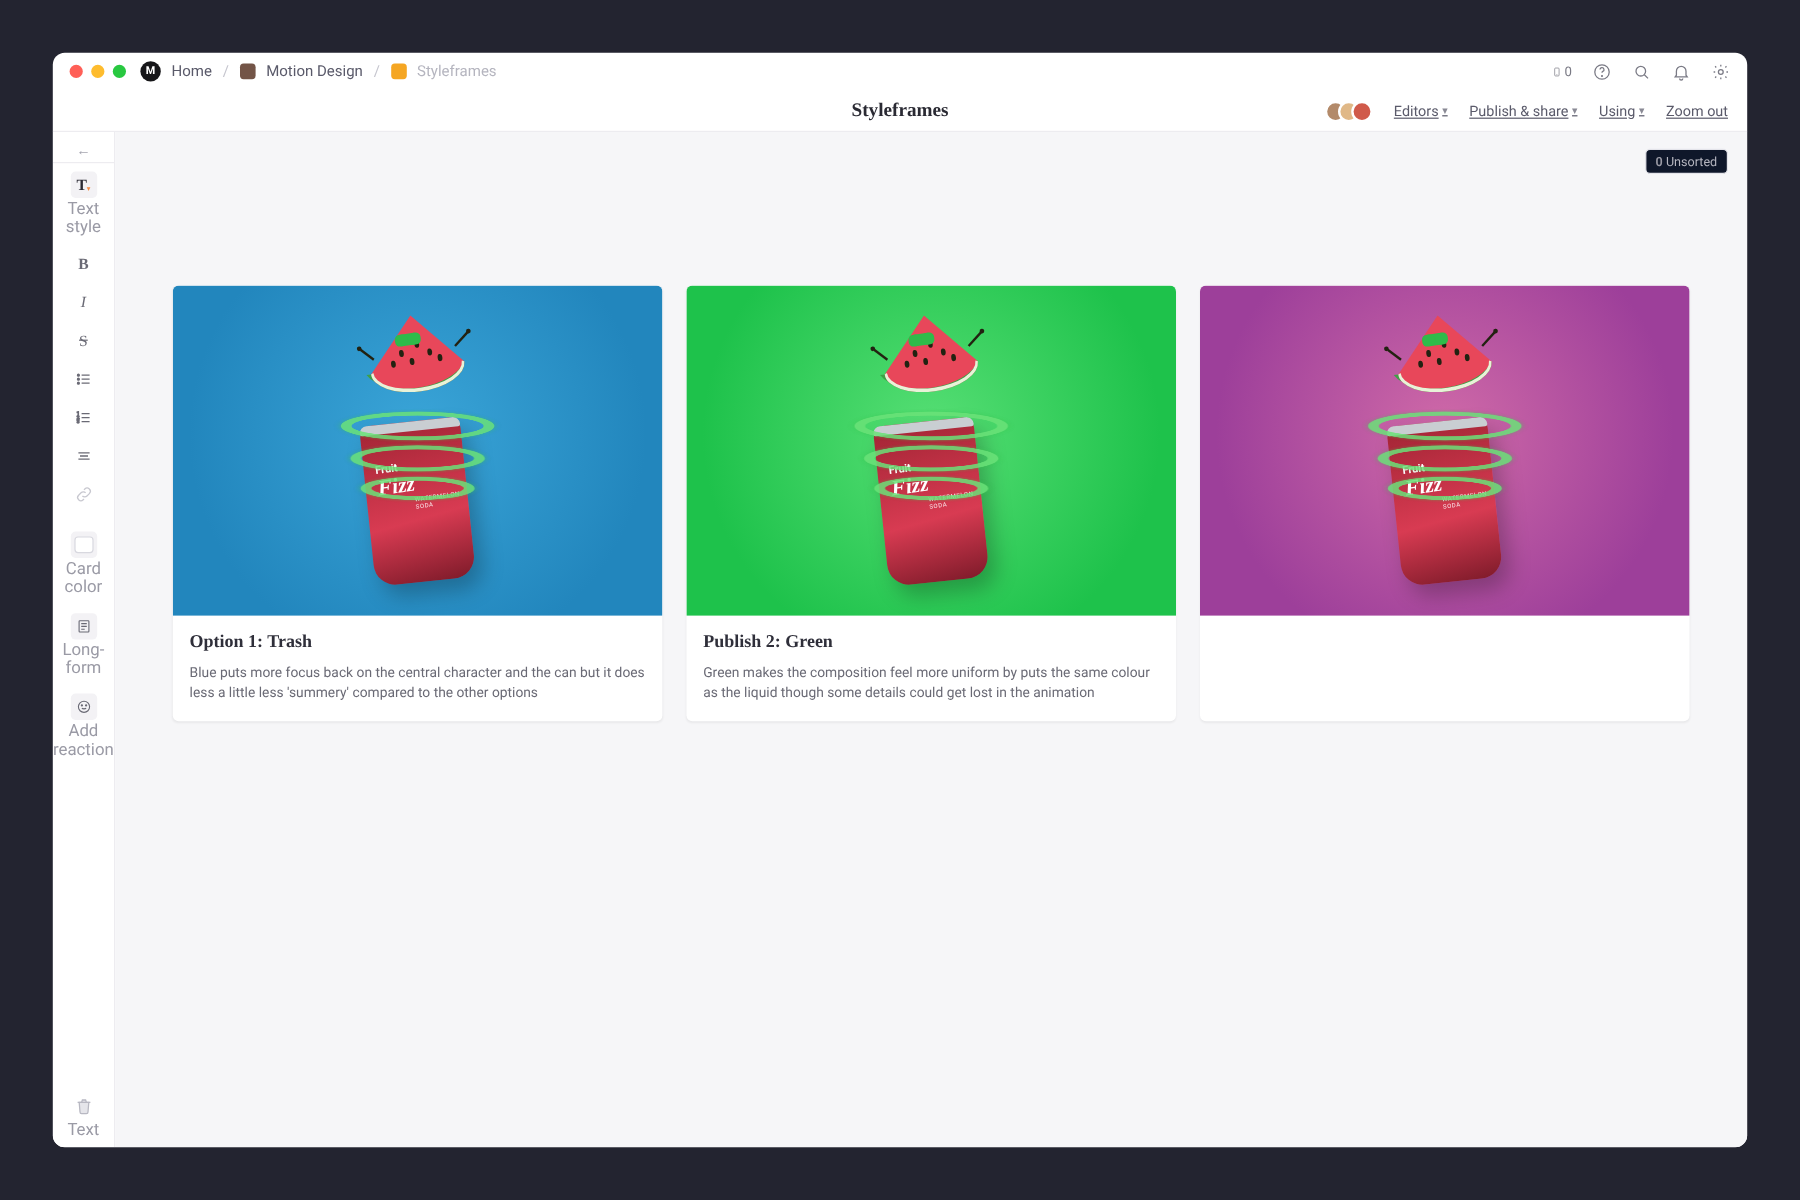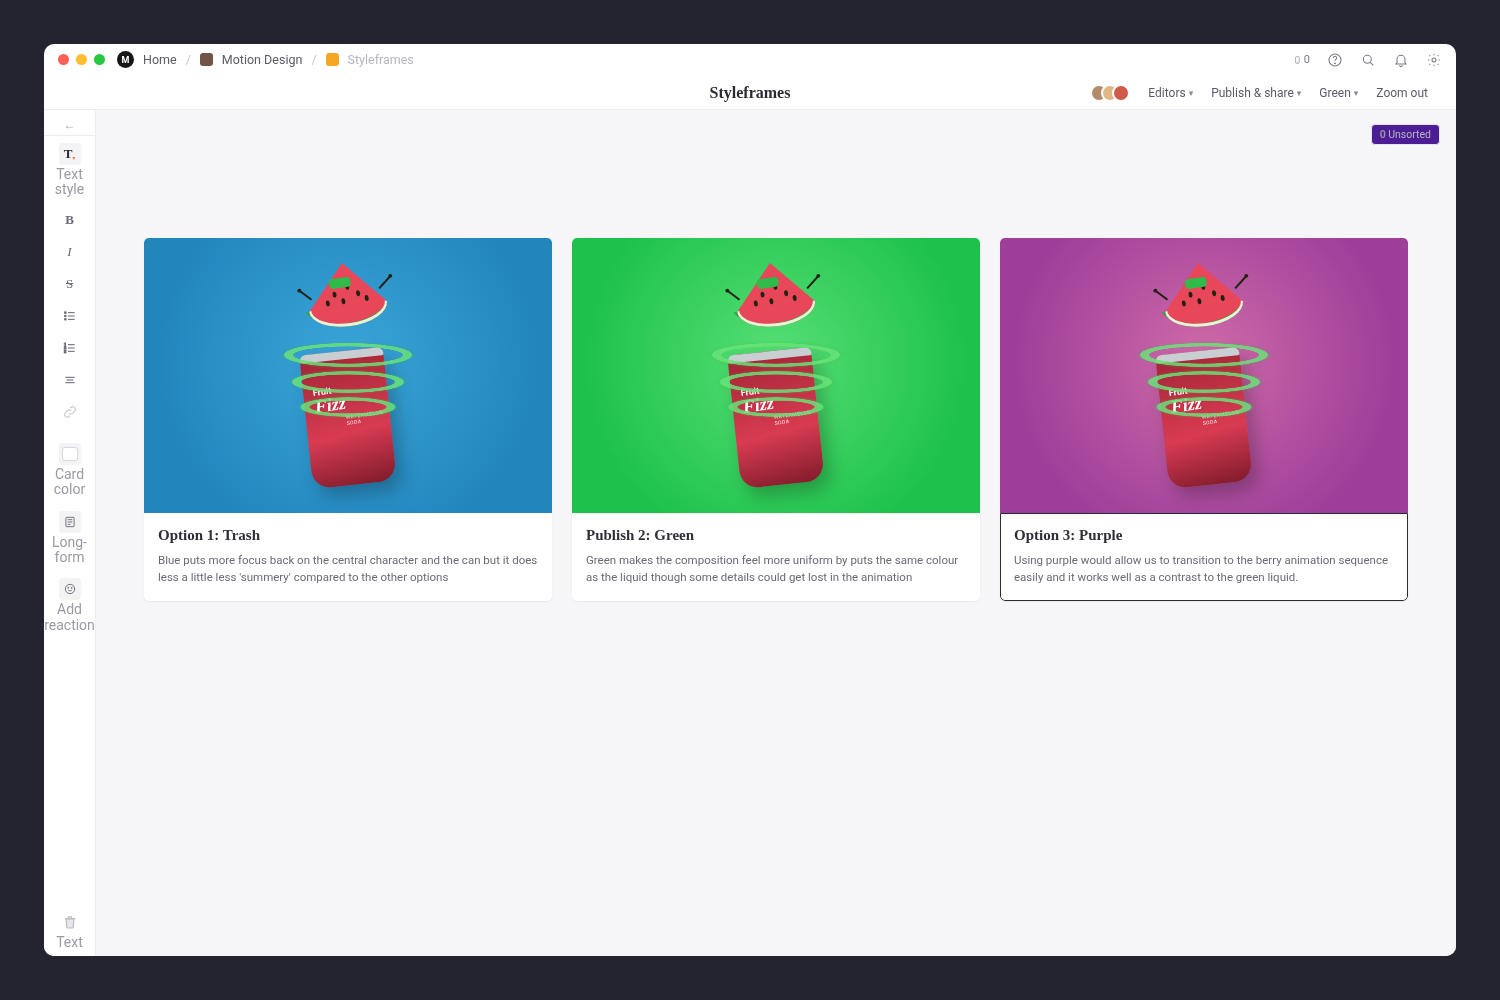--- a/index.html
+++ b/index.html
@@ -85,23 +85,24 @@
       font-family: Georgia, "Times New Roman", serif;
       font-weight: 700;
       font-size: 16px;
       color: #2a2a33;
     }
     .sec-right {
       margin-left: auto;
       display: flex;
       align-items: center;
       gap: 18px;
-      padding-right: 28px;
+      padding-right: 16px;
       font-size: 12px;
       color: #5a5a6a;
+      text-decoration: underline;
     }
     .avatars {
       display: flex;
     }
     .avatar {
       width: 18px; height: 18px; border-radius: 50%;
       border: 2px solid #fff;
       margin-left: -7px;
       background: #c8a288;
     }
@@ -181,21 +182,21 @@
     .canvas {
       flex: 1;
       background: #f6f6f8;
       position: relative;
       overflow: hidden;
     }
     .unsorted-chip {
       position: absolute;
       top: 14px;
       right: 16px;
-      background: #4c1d95;
+      background: #0f172a;
       border: 1px solid #e4e4ea;
       border-radius: 4px;
       font-size: 10.5px;
       color: #b5b5bf;
       padding: 3px 8px;
     }
     .unsorted-chip b { color: #9a9aa5; font-weight: 600; }
     .cards {
       position: absolute;
       top: 128px;
@@ -373,21 +374,21 @@
       </div>
       <div class="sec-item">
         <span>Editors</span>
           <span class="chev">▾</span>
       </div>
       <div class="sec-item">
         <span>Publish &amp; share</span>
           <span class="chev">▾</span>
       </div>
       <div class="sec-item">
-        <span>Green</span>
+        <span>Using</span>
           <span class="chev">▾</span>
       </div>
       <div class="sec-item">
         <span>Zoom out</span>
       </div>
     </div>
   </div>
 
   <div class="body">
 
@@ -599,22 +600,18 @@
                     <rect x="34" y="20" width="22" height="10" rx="4" fill="#2fbb4a"></rect>
                     <circle cx="40" cy="25" r="5" fill="#2fbb4a"></circle>
                     <circle cx="50" cy="25" r="5" fill="#2fbb4a"></circle>
                     <line x1="14" y1="38" x2="4" y2="28" stroke="#221" stroke-width="2"></line>
                     <circle cx="3" cy="27" r="2" fill="#221"></circle>
                     <line x1="84" y1="36" x2="96" y2="26" stroke="#221" stroke-width="2"></line>
                     <circle cx="97" cy="25" r="2" fill="#221"></circle>
                   </svg></div>
             </div>
           </div>
-          <div class="card-body">
-            <div class="card-title">Option 3: Purple</div>
-            <div class="card-desc">Using purple would allow us to transition to the berry animation sequence easily and it works well as a contrast to the green liquid.</div>
-          </div>
         </div>
 
       </div>
     </div>
   </div>
 </div>
 
 </body></html>

